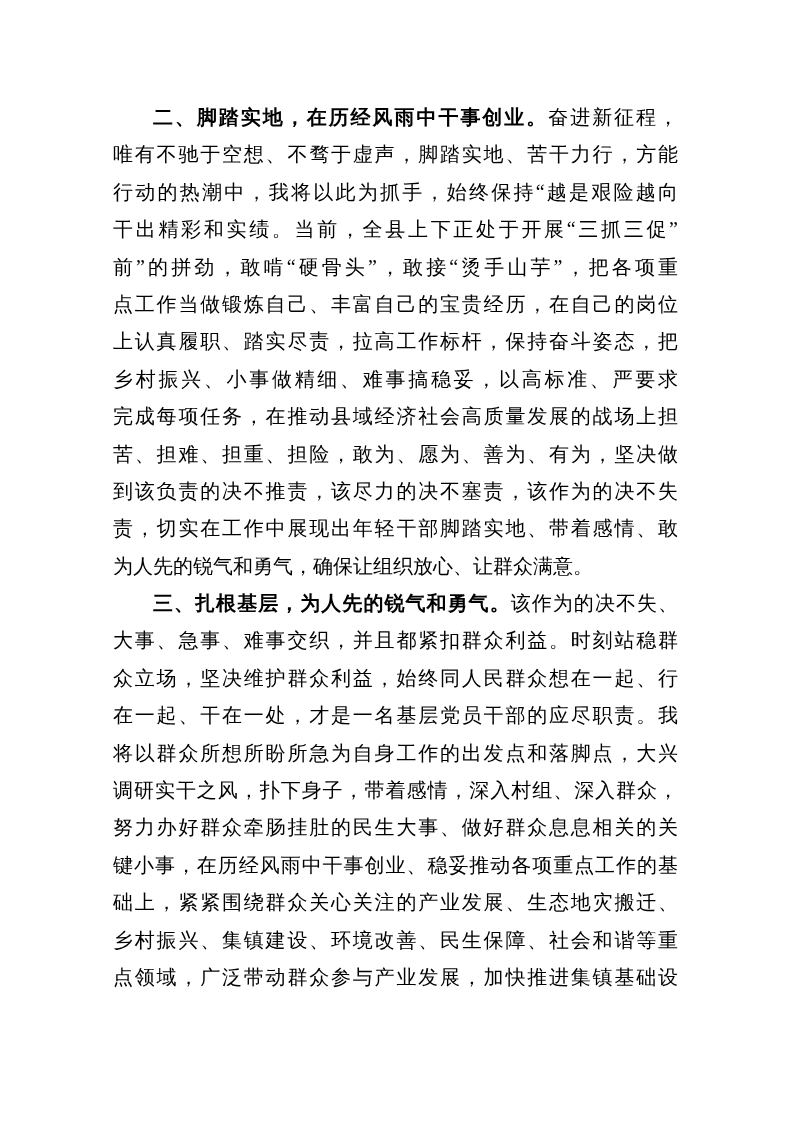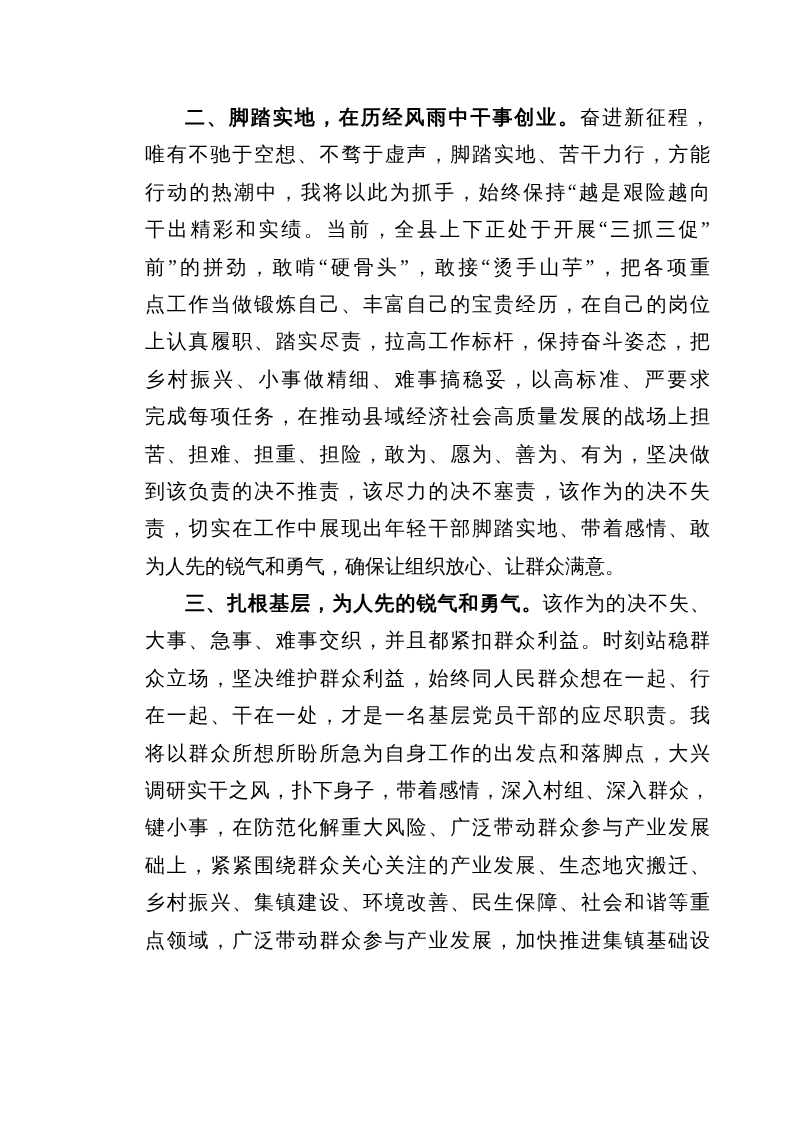--- a/index.html
+++ b/index.html
@@ -9,21 +9,20 @@
     height: 1122px;
     background: #ffffff;
     overflow: hidden;
     color: #000000;
   }
   .text-block {
     position: absolute;
     left: 113px;
     top: 99px;
     width: 565px;
-    margin-left: 32px;
   }
   .line {
     height: 37.4px;
     line-height: 37.4px;
     font-family: "Liberation Serif", "DejaVu Serif", serif;
     font-size: 20px;
     color: #000000;
     text-align: justify;
     text-align-last: justify;
     text-justify: inter-character;
@@ -63,20 +62,21 @@
       <div class="line para-end">为人先的锐气和勇气，确保让组织放心、让群众满意。</div>
     </div>
 
     <div>
       <div class="line first"><span class="h">三、扎根基层，为人先的锐气和勇气。</span><span>该作为的决不失、</span></div>
       <div class="line">大事、急事、难事交织，并且都紧扣群众利益。时刻站稳群</div>
       <div class="line">众立场，坚决维护群众利益，始终同人民群众想在一起、行</div>
       <div class="line">在一起、干在一处，才是一名基层党员干部的应尽职责。我</div>
       <div class="line">将以群众所想所盼所急为自身工作的出发点和落脚点，大兴</div>
       <div class="line">调研实干之风，扑下身子，带着感情，深入村组、深入群众，</div>
-      <div class="line">键小事，在防范化解重大风险、广泛带动群众参与产业发展</div>
+      <div class="line">努力办好群众牵肠挂肚的民生大事、做好群众息息相关的关</div>
+      <div class="line">键小事，在历经风雨中干事创业、稳妥推动各项重点工作的基</div>
       <div class="line">础上，紧紧围绕群众关心关注的产业发展、生态地灾搬迁、</div>
       <div class="line">乡村振兴、集镇建设、环境改善、民生保障、社会和谐等重</div>
       <div class="line">点领域，广泛带动群众参与产业发展，加快推进集镇基础设</div>
     </div>
 
   </div>
 </div>
 
 </body></html>

